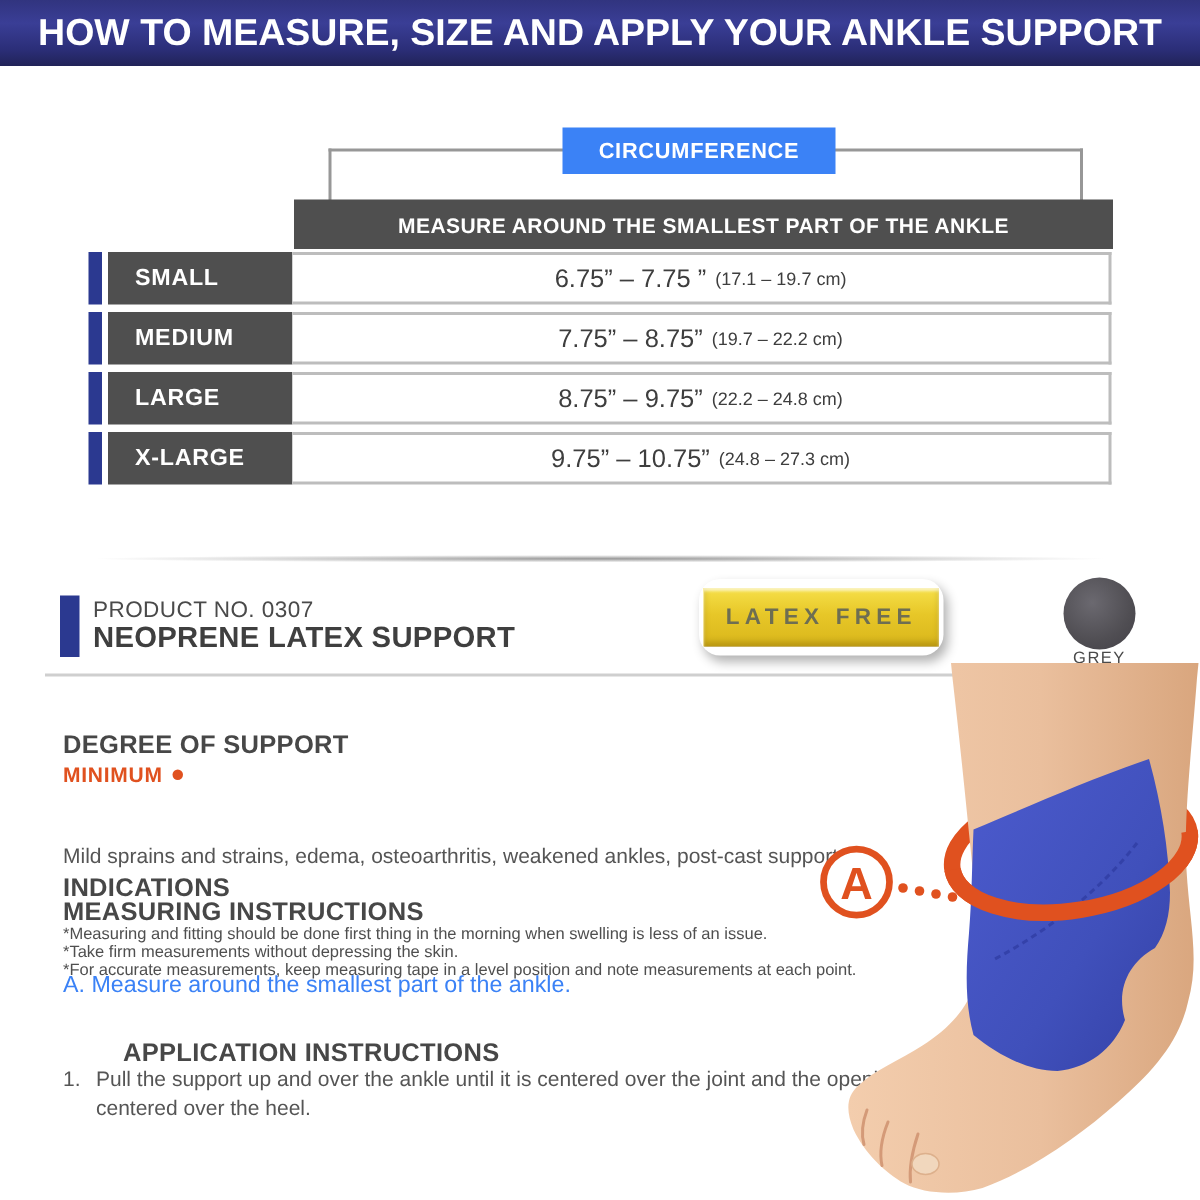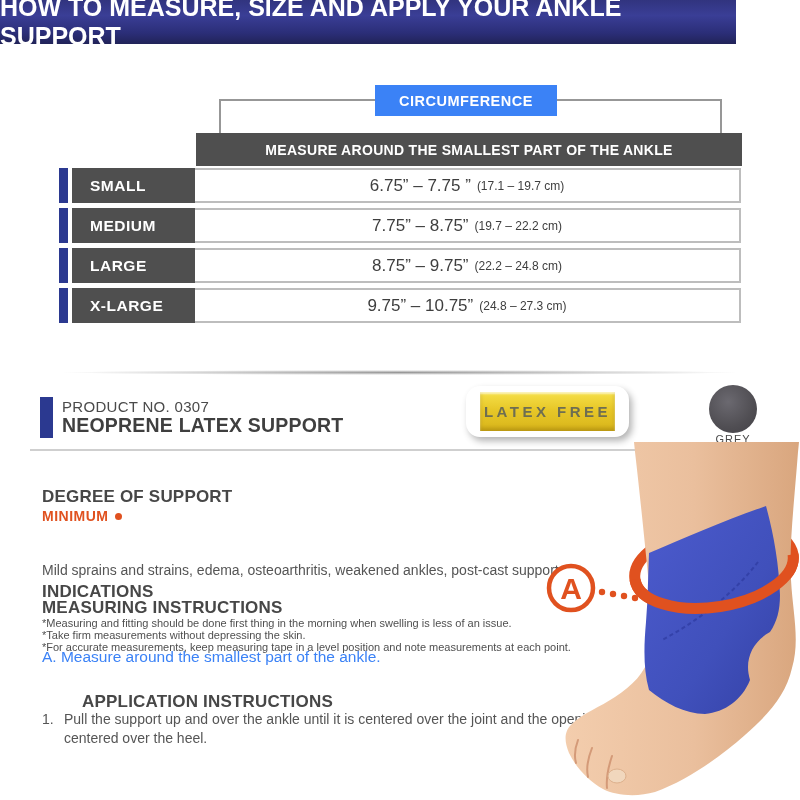--- a/index.html
+++ b/index.html
@@ -1,20 +1,20 @@
 <!DOCTYPE html>
 <html><head>
 <meta charset="utf-8">
 <style>
   html,body{margin:0;padding:0;background:#fff;}
   .page{position:relative;width:800px;height:800px;overflow:hidden;background:#fff;
         font-family:"Liberation Sans",sans-serif;}
 
   
-  .banner{position:absolute;left:0;top:0;width:736px;height:44px;
+  .banner{position:absolute;left:0;top:0;width:800px;height:44px;
     background:linear-gradient(180deg,#31347f 0%,#3a3e96 35%,#2b2e78 75%,#212358 100%);
     display:flex;align-items:center;justify-content:center;}
   .banner h1{margin:0;color:#fff;font-size:25px;font-weight:bold;letter-spacing:0;}
 
   
   .bracket{position:absolute;left:219px;top:99px;width:499px;height:34px;
     border:2px solid #979797;border-bottom:none;z-index:1;}
   .circ-box{position:absolute;left:375px;top:85px;width:182px;height:31px;background:#3b82f6;
     color:#fff;font-weight:bold;font-size:14.5px;letter-spacing:.5px;
     display:flex;align-items:center;justify-content:center;z-index:2;}
@@ -36,21 +36,21 @@
   .rule{position:absolute;left:30px;top:449px;width:740px;height:2px;background:#cfcfcf;}
 
   
   .product-bar{position:absolute;left:40px;top:397px;width:13px;height:41px;background:#2b3990;}
   .product-no{position:absolute;left:62px;top:398px;font-size:15px;color:#4a4a4a;letter-spacing:.3px;}
   .product-name{position:absolute;left:62px;top:414px;font-size:19.5px;font-weight:bold;
     color:#3f3f3f;letter-spacing:.2px;}
   .badge{position:absolute;left:466px;top:386px;width:163px;height:51px;background:#fff;
     border-radius:14px;box-shadow:3px 4px 7px rgba(0,0,0,.30);
     display:flex;align-items:center;justify-content:center;}
-  .badge-inner{width:135px;height:39px;border-radius:0;
+  .badge-inner{width:157px;height:39px;border-radius:0;
     background:linear-gradient(180deg,#f6e049 0%,#e7c728 45%,#d9b61b 100%);
     box-shadow:inset 0 2px 2px rgba(255,255,255,.65), inset 0 -3px 4px rgba(120,90,0,.35);
     color:#6e6e52;font-weight:bold;font-size:15px;letter-spacing:3.5px;
     display:flex;align-items:center;justify-content:center;}
   .swatch{position:absolute;left:709px;top:385px;width:48px;height:48px;border-radius:50%;
     background:radial-gradient(circle at 40% 35%,#6b6970,#504e53 60%,#424046);}
   .swatch-label{position:absolute;left:701px;top:433px;width:64px;text-align:center;
     font-size:11px;color:#4a4a4a;letter-spacing:1px;}
 
   

